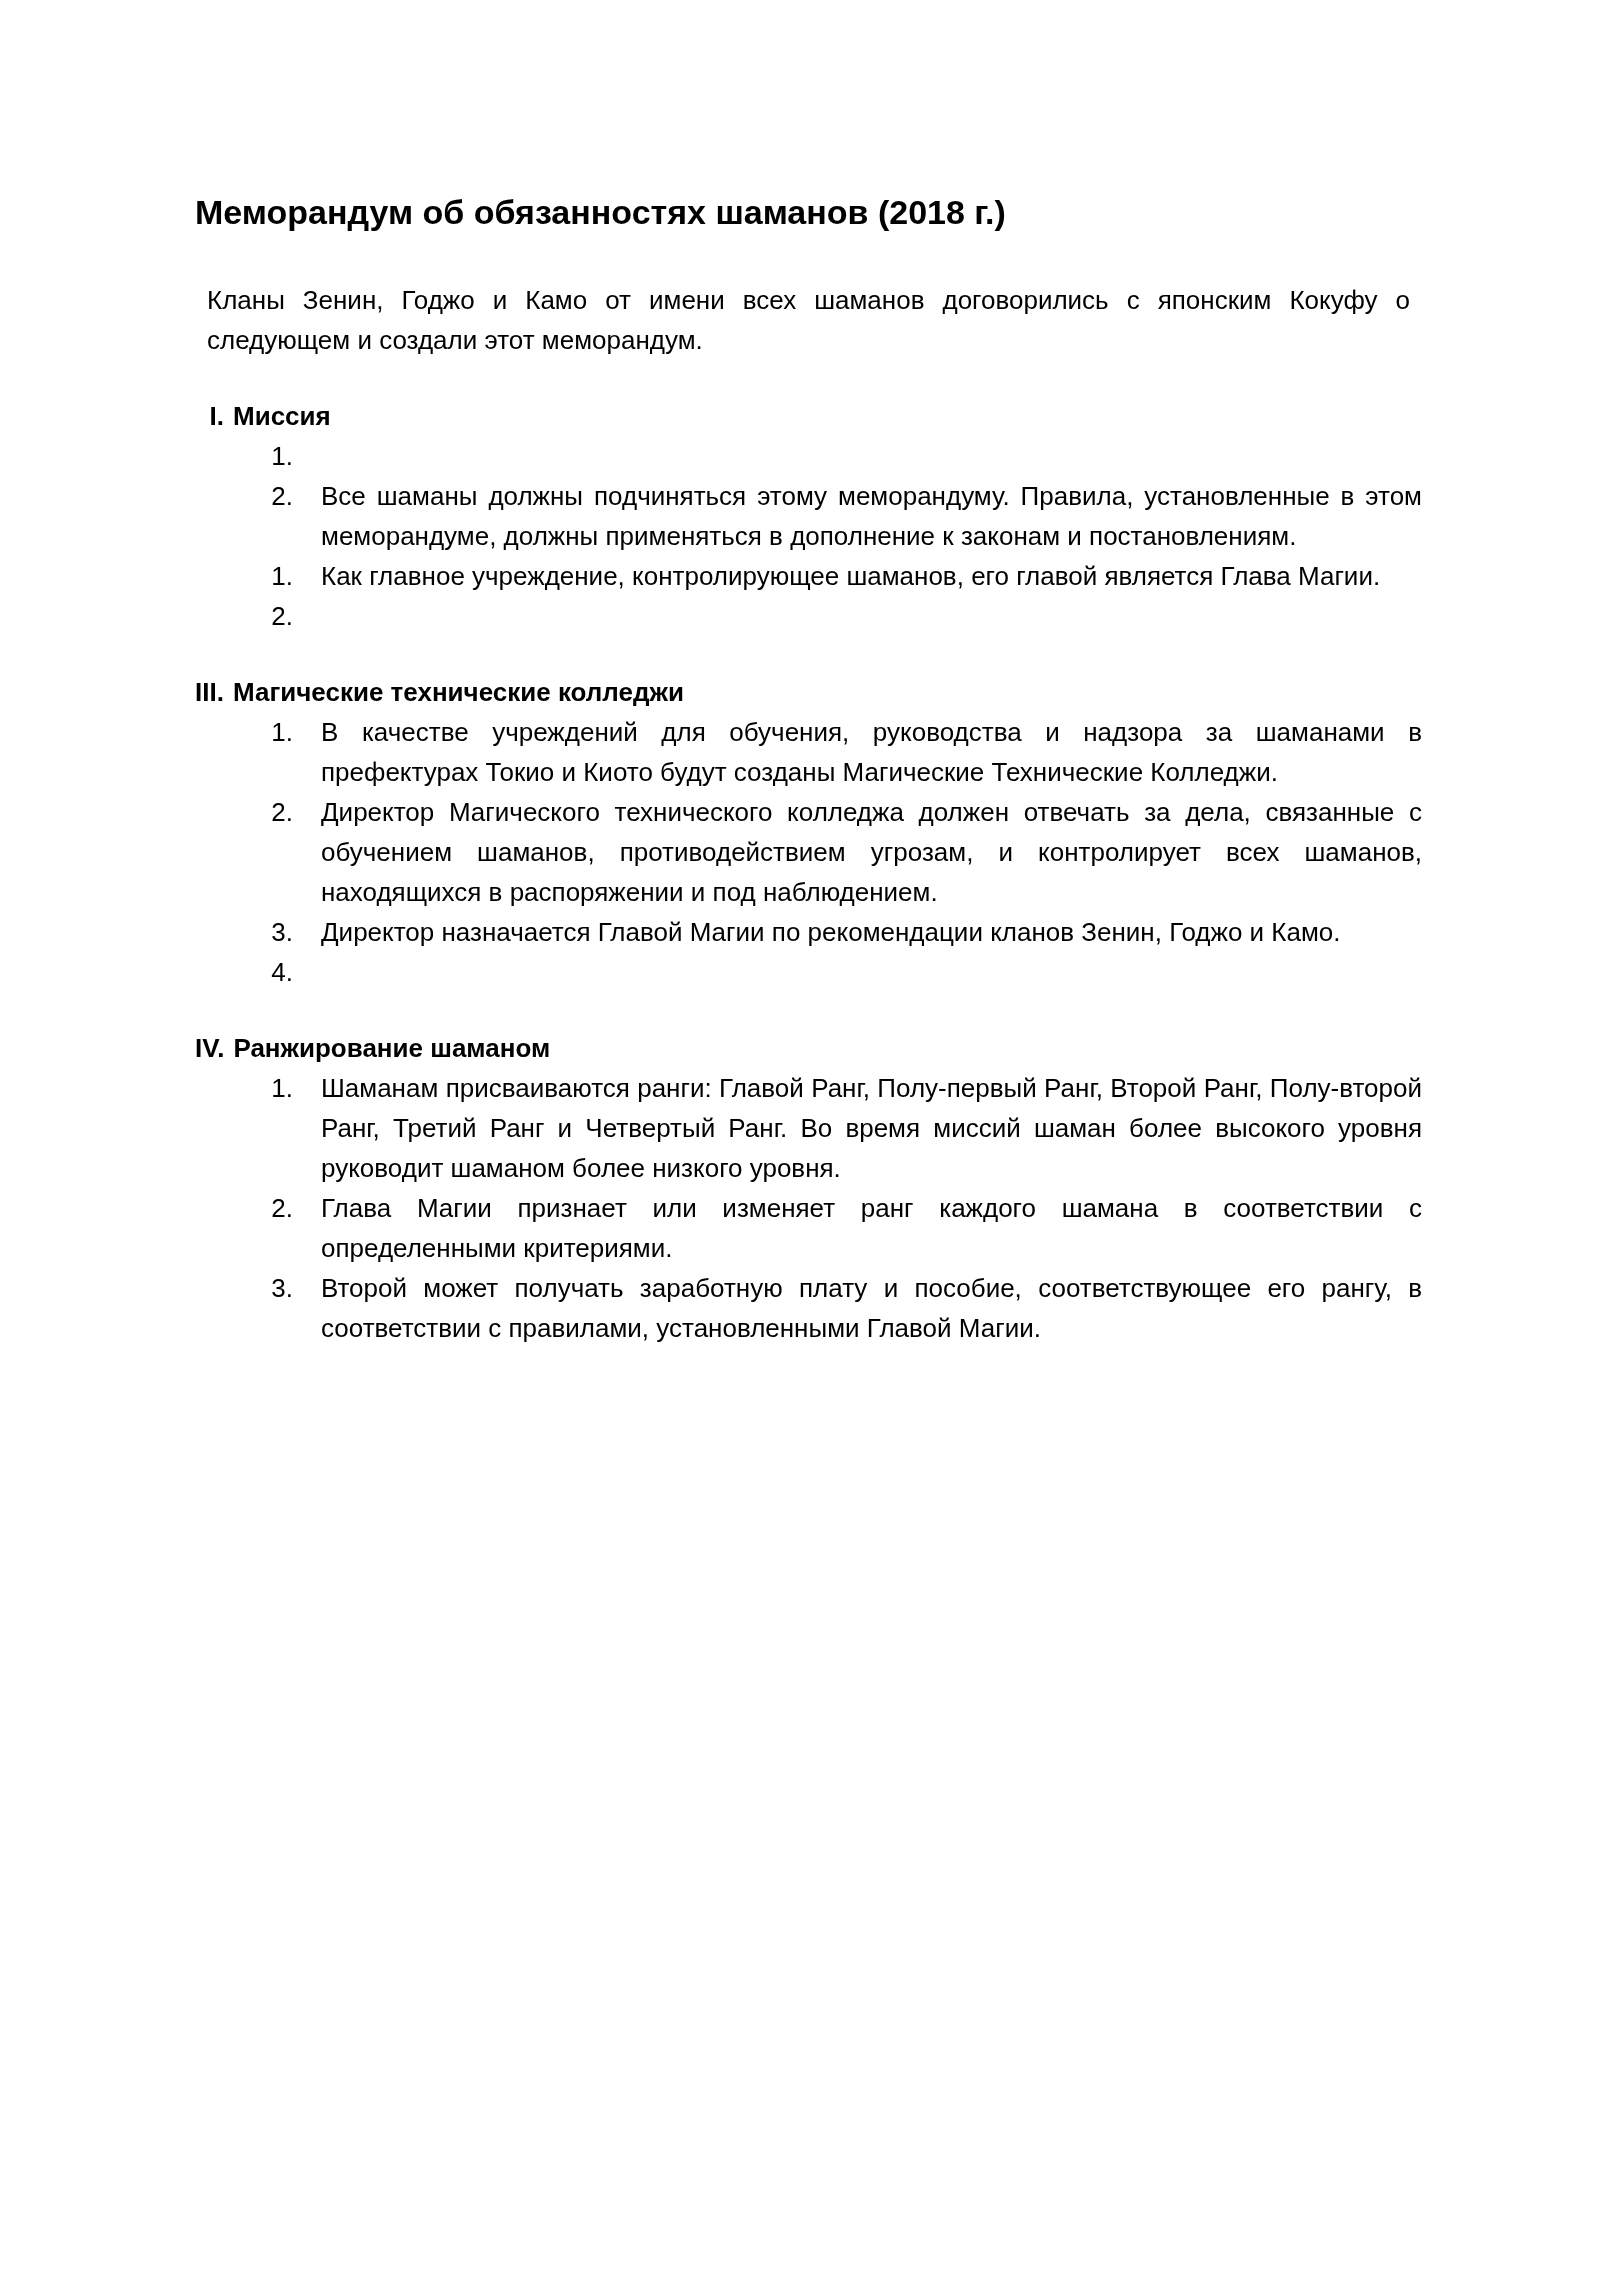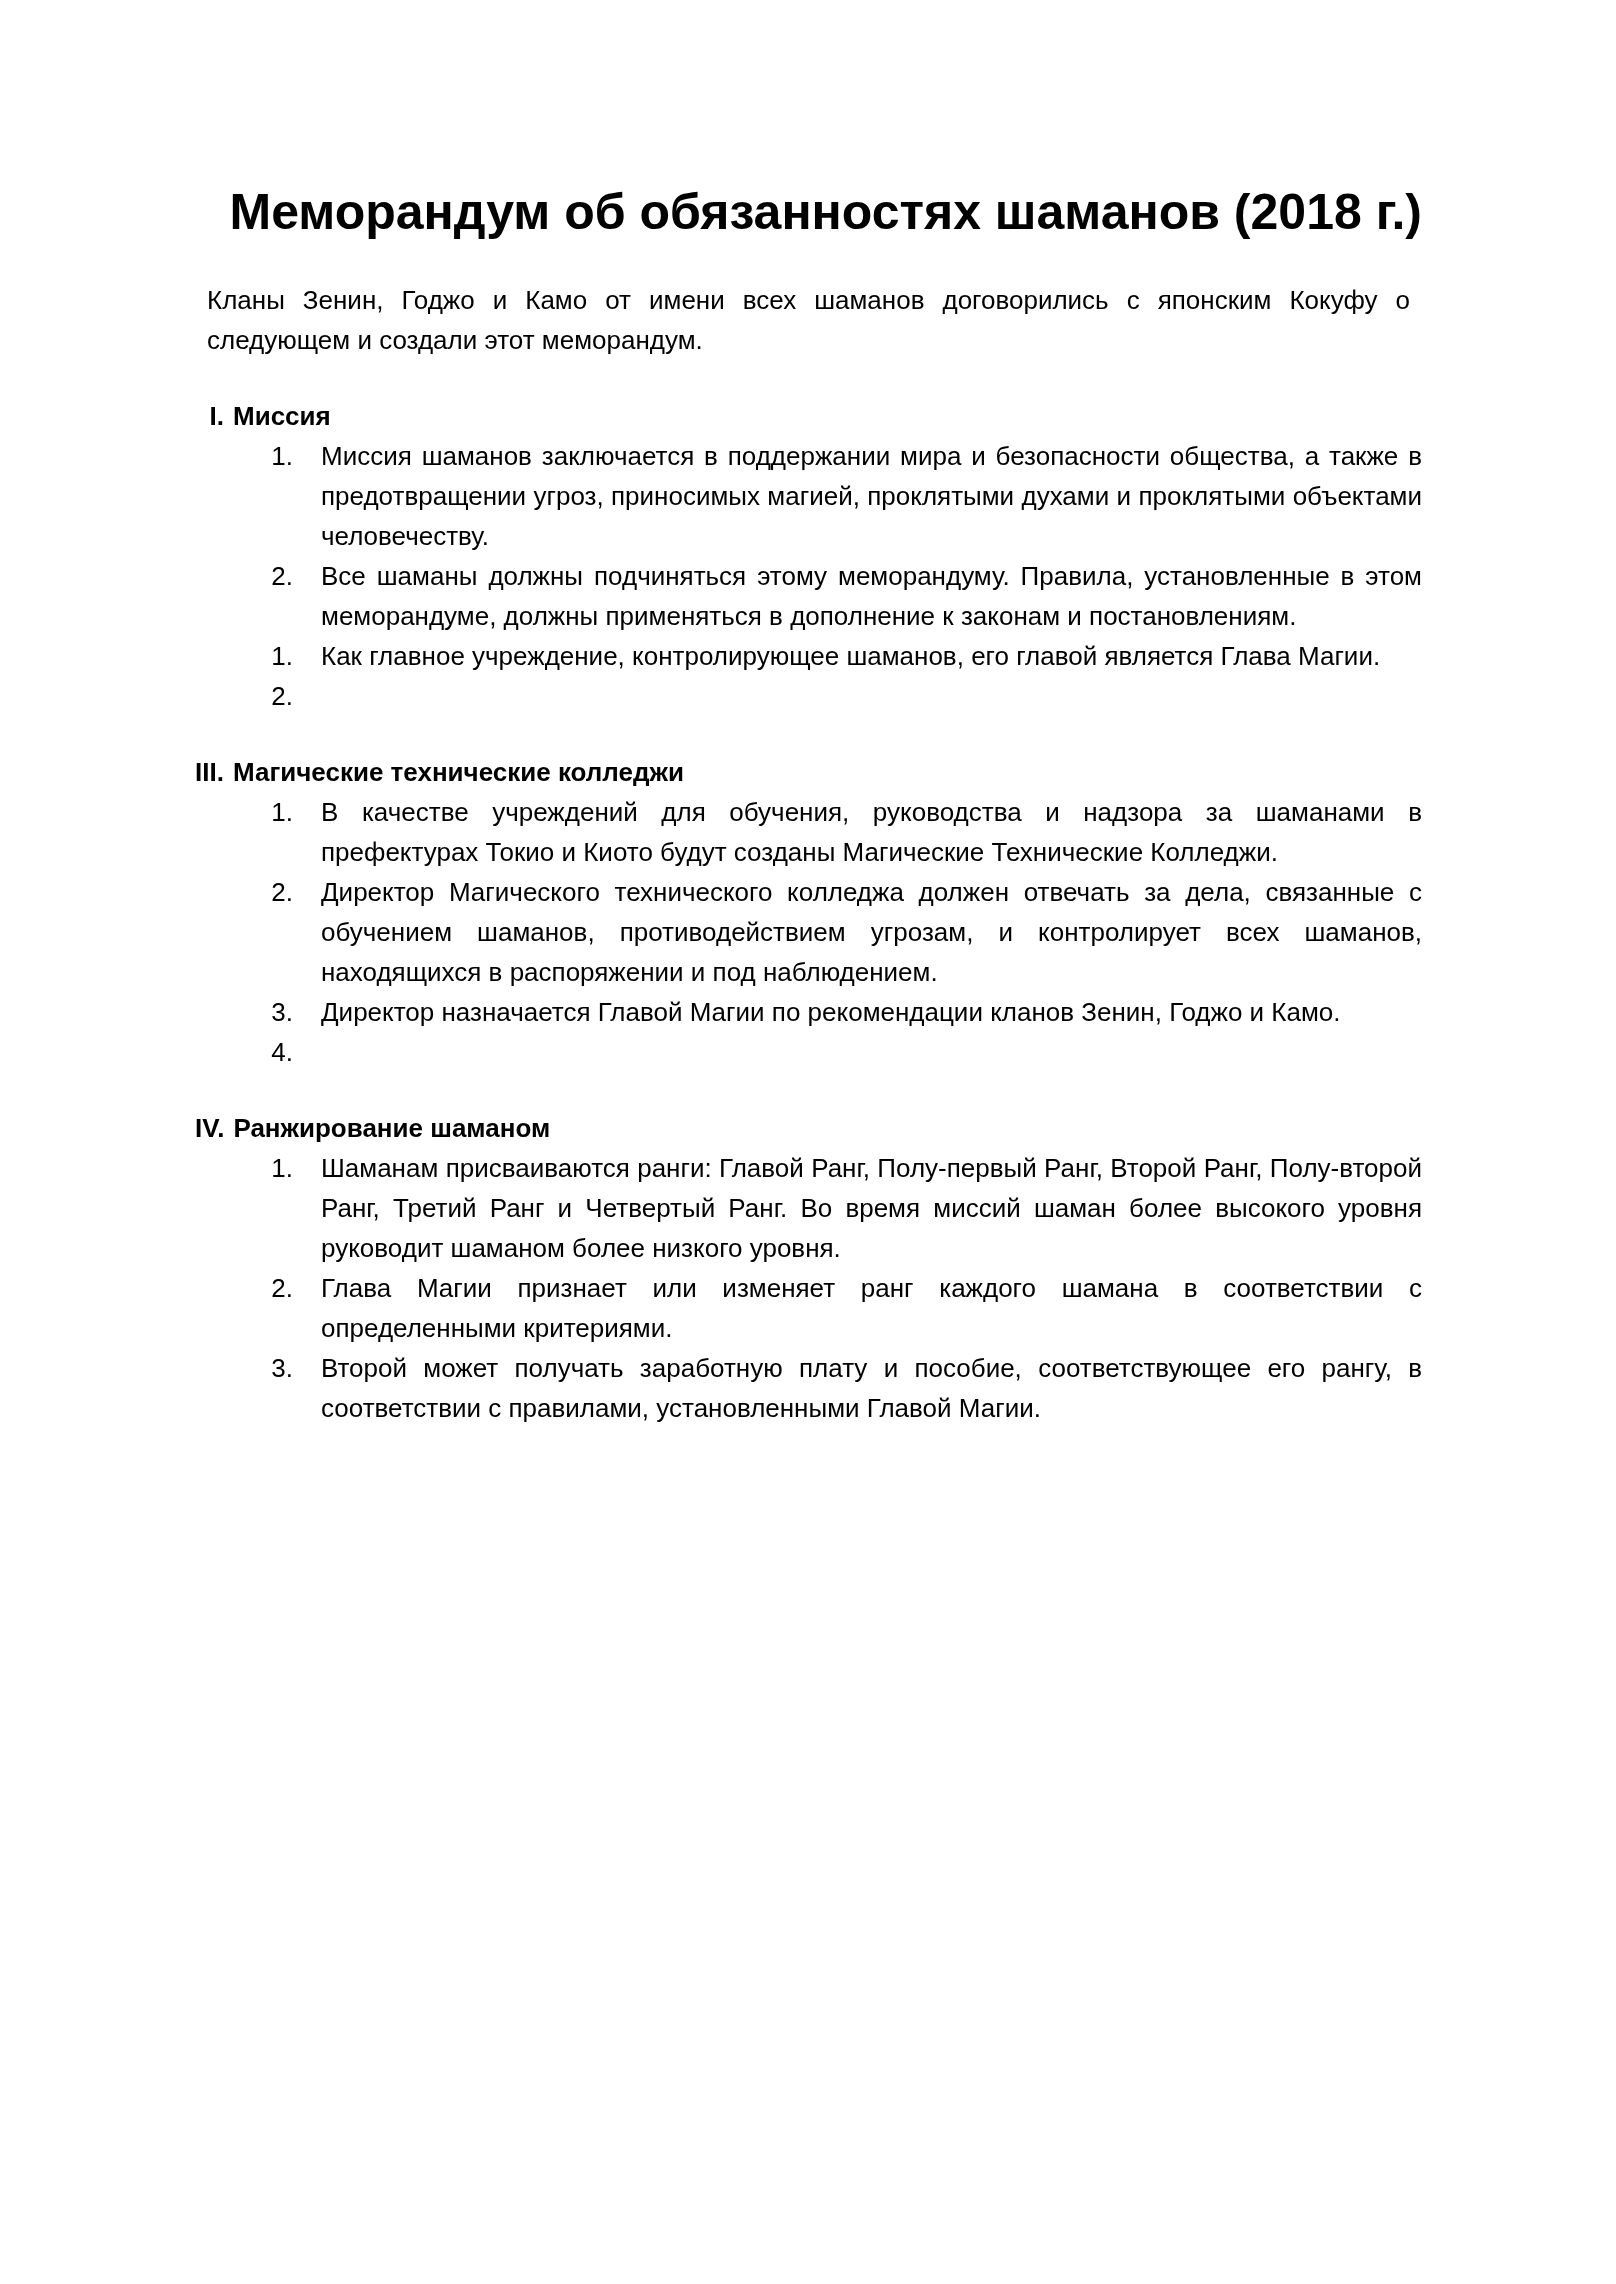--- a/index.html
+++ b/index.html
@@ -12,24 +12,24 @@
     width: 1617px;
     height: 2284px;
     background: #ffffff;
     color: #000000;
     font-family: "Liberation Sans", "DejaVu Sans", sans-serif;
     overflow: hidden;
     box-sizing: border-box;
     padding: 186px 195px 0 195px;
   }
   .doc-title {
-    font-size: 50px;
+    font-size: 34px;
     font-weight: bold;
     line-height: 52px;
-    text-align: right;
+    text-align: left;
     margin: 0 0 42px 0;
   }
   .intro {
     font-size: 26px;
     line-height: 40px;
     text-align: justify;
     margin: 12px;
   }
   .section {
     margin: 0;
@@ -77,21 +77,20 @@
 
   <p class="intro">Кланы Зенин, Годжо и Камо от имени всех шаманов договорились с японским Кокуфу о следующем и создали этот меморандум.</p>
 
   <div class="section">
     <div class="section-heading">
       <span class="roman">I.</span>
       <span class="heading-text">Миссия</span>
     </div>
     <div class="item">
       <span class="num">1.</span>
-      <span class="text">Миссия шаманов заключается в поддержании мира и безопасности общества, а также в предотвращении угроз, приносимых магией, проклятыми духами и проклятыми объектами человечеству.</span>
     </div>
     <div class="item">
       <span class="num">2.</span>
       <span class="text">Все шаманы должны подчиняться этому меморандуму. Правила, установленные в этом меморандуме, должны применяться в дополнение к законам и постановлениям.</span>
     </div>
   </div>
 
   <div class="section">
     <div class="item">
       <span class="num">1.</span>

